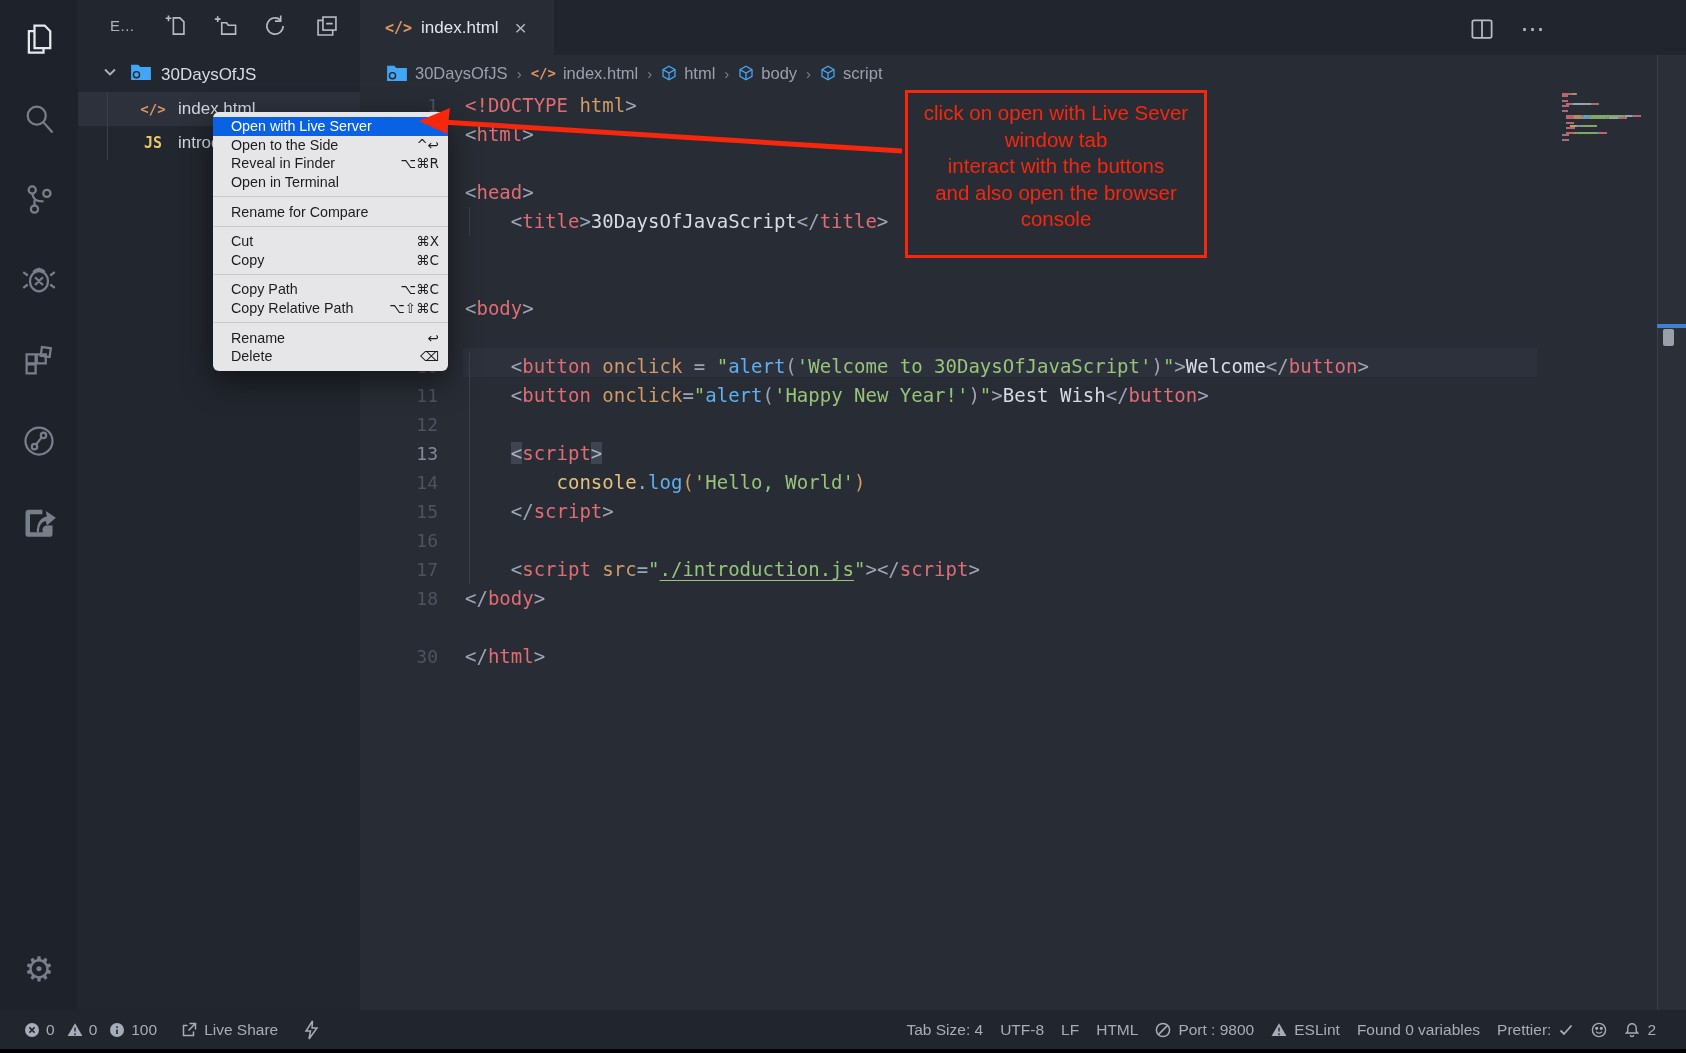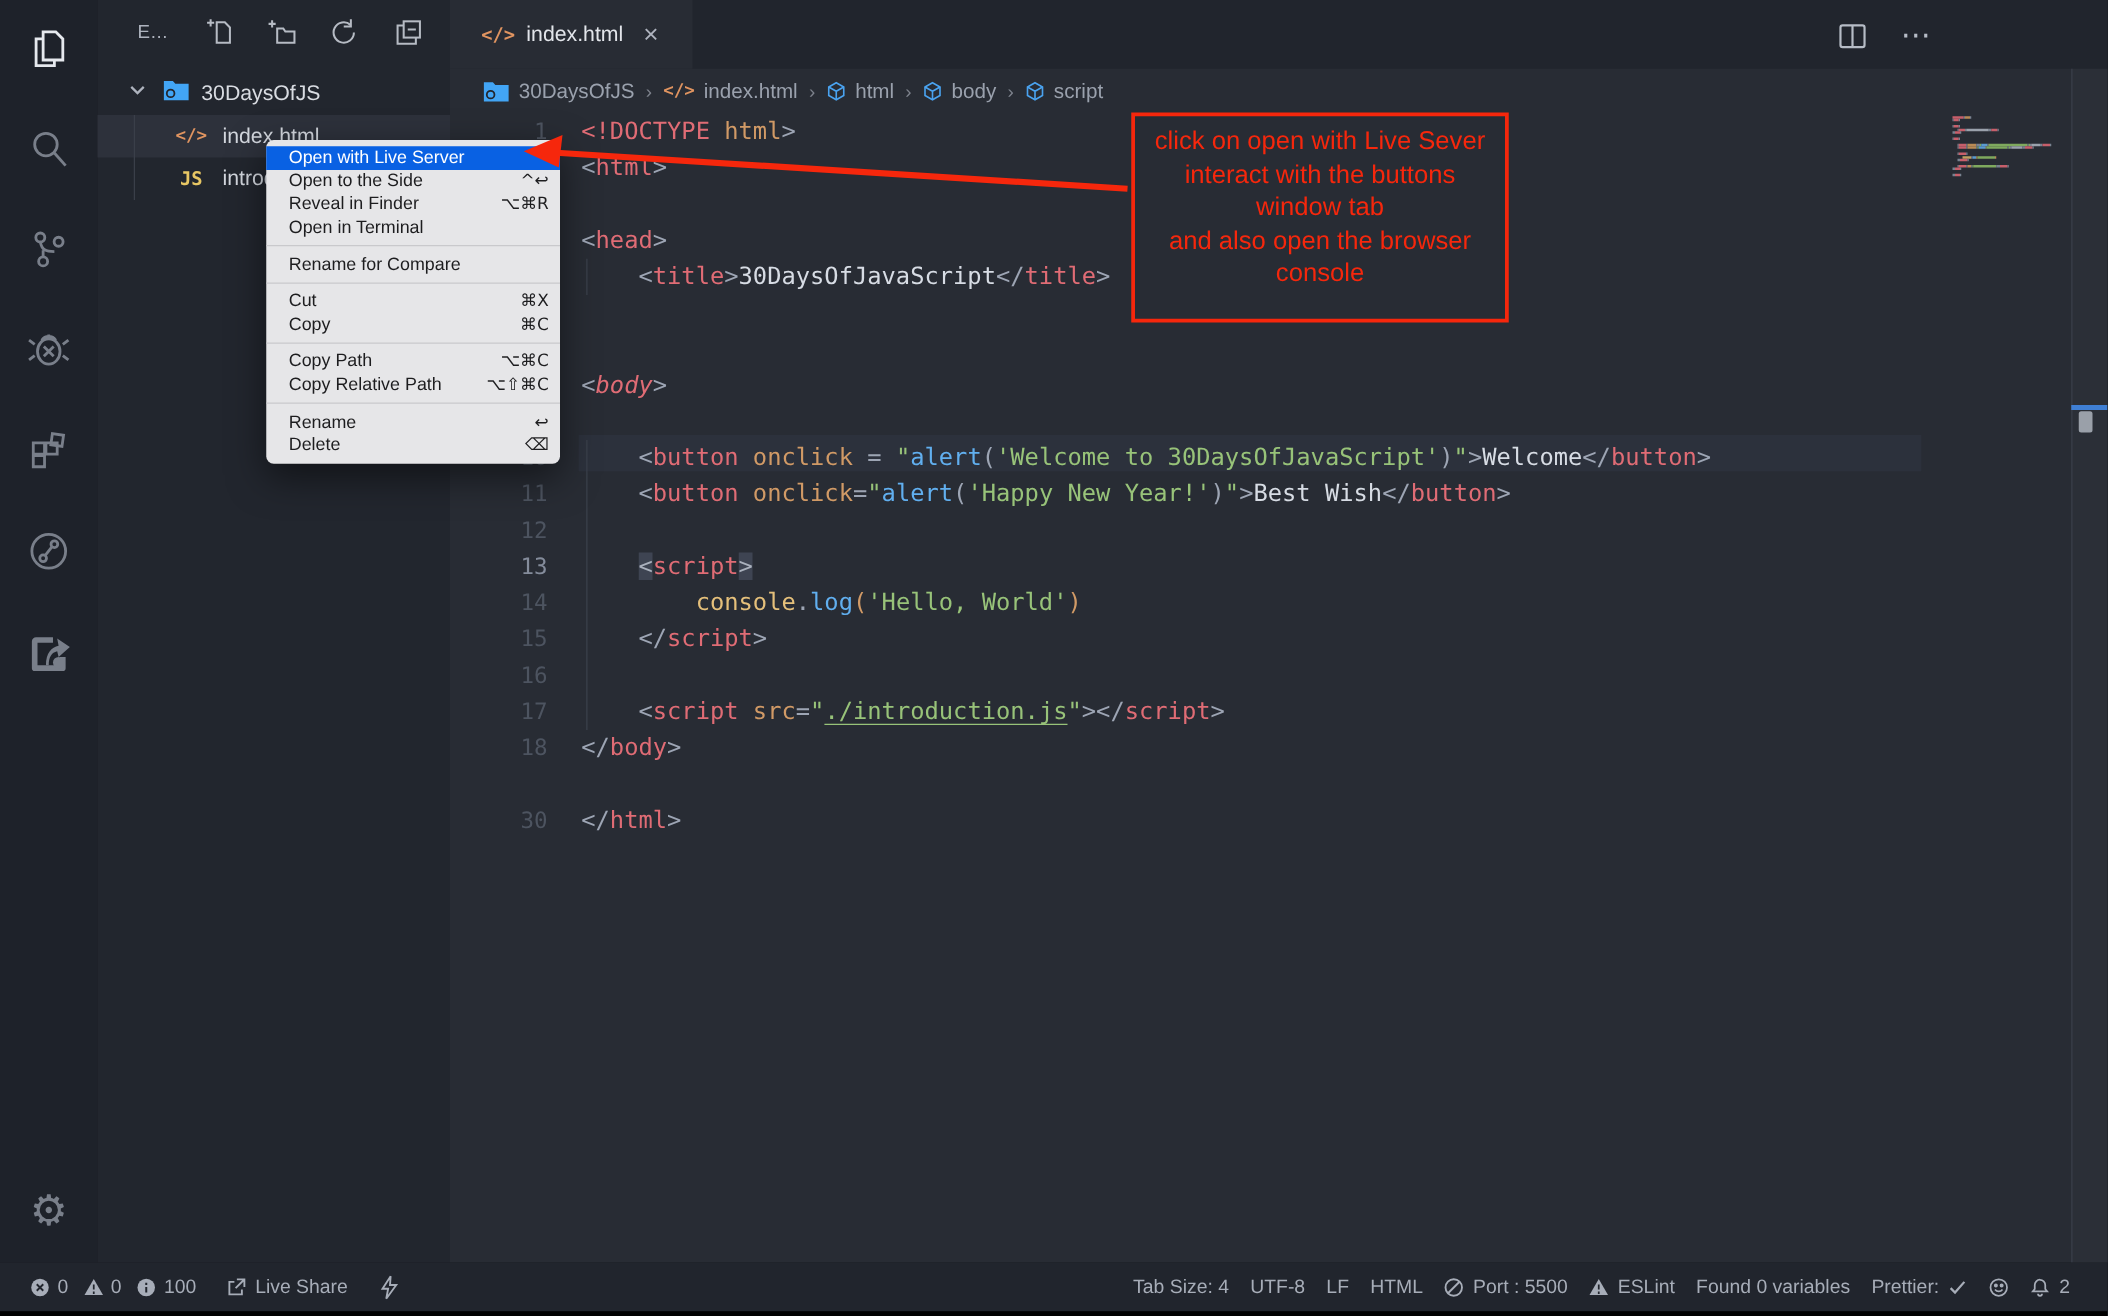--- a/index.html
+++ b/index.html
@@ -288,21 +288,21 @@
         <span class="ct"><span class="tk-p">&lt;</span><span class="tk-tag">head</span><span class="tk-p">&gt;</span></span>
       </div>
       <div class="code-line" style="top: 116px;">
         <span class="ln">5</span>
         <span class="ct"><span class="tk-p">    &lt;</span><span class="tk-tag">title</span><span class="tk-p">&gt;</span><span class="tk-txt">30DaysOfJavaScript</span><span class="tk-p">&lt;/</span><span class="tk-tag">title</span><span class="tk-p">&gt;</span></span>
       </div>
       <div class="code-line" style="top: 174px;">
         <span class="ln">7</span>
         <span class="ct"></span>
       </div>
-      <div class="code-line" style="top: 203px; font-style: italic;">
+      <div class="code-line" style="top: 203px;">
         <span class="ln">8</span>
         <span class="ct"><span class="tk-p">&lt;</span><span class="tk-tag">body</span><span class="tk-p">&gt;</span></span>
       </div>
       <div class="code-line" style="top: 232px;">
         <span class="ln">9</span>
         <span class="ct"></span>
       </div>
       <div class="code-line" style="top: 261px;">
         <span class="ln">10</span>
         <span class="ct"><span class="tk-p">    &lt;</span><span class="tk-tag">button</span><span class="tk-p"> </span><span class="tk-attr">onclick</span><span class="tk-p"> = </span><span class="tk-str">"</span><span class="tk-fn">alert</span><span class="tk-p">(</span><span class="tk-str">'Welcome to 30DaysOfJavaScript'</span><span class="tk-p">)</span><span class="tk-str">"</span><span class="tk-p">&gt;</span><span class="tk-txt">Welcome</span><span class="tk-p">&lt;/</span><span class="tk-tag">button</span><span class="tk-p">&gt;</span></span>
@@ -417,22 +417,22 @@
       <span class="sc">↩</span>
     </div>
     <div class="menu-row">
       <span class="lb">Delete</span>
       <span class="sc">⌫</span>
     </div>
   </div>
 
 <div id="annotation">
     <div>click on open with Live Sever</div>
+    <div>window tab</div>
     <div>interact with the buttons</div>
-    <div>window tab</div>
     <div>and also open the browser</div>
     <div>console</div>
   </div>
 
 <svg id="arrow-svg">
   <line x1="902" y1="151" x2="442" y2="122" stroke="#f6270c" stroke-width="5"></line>
   <polygon points="419,121 450,108 447,134" fill="#f6270c"></polygon>
 </svg>
 
 <div id="status-bar">
@@ -490,21 +490,21 @@
       <div class="st-item">
         <span>HTML</span>
       </div>
       <div class="st-item">
         <span>
           <svg width="16" height="16" viewBox="0 0 16 16" fill="none" stroke="currentColor" stroke-width="1.5">
             <circle cx="8" cy="8" r="6.6"></circle>
             <path d="M3.4 12.6l9.2-9.2"></path>
           </svg>
         </span>
-        <span>Port : 5500</span>
+        <span>Port : 9800</span>
       </div>
       <div class="st-item">
         <span>
           <svg width="16" height="16" viewBox="0 0 16 16">
             <path d="M8 1.2L15.4 14H.6z" fill="currentColor"></path>
             <path d="M8 5.5v4M8 11.2v2" stroke="#21252d" stroke-width="1.4"></path>
           </svg>
         </span>
         <span>ESLint</span>
       </div>

